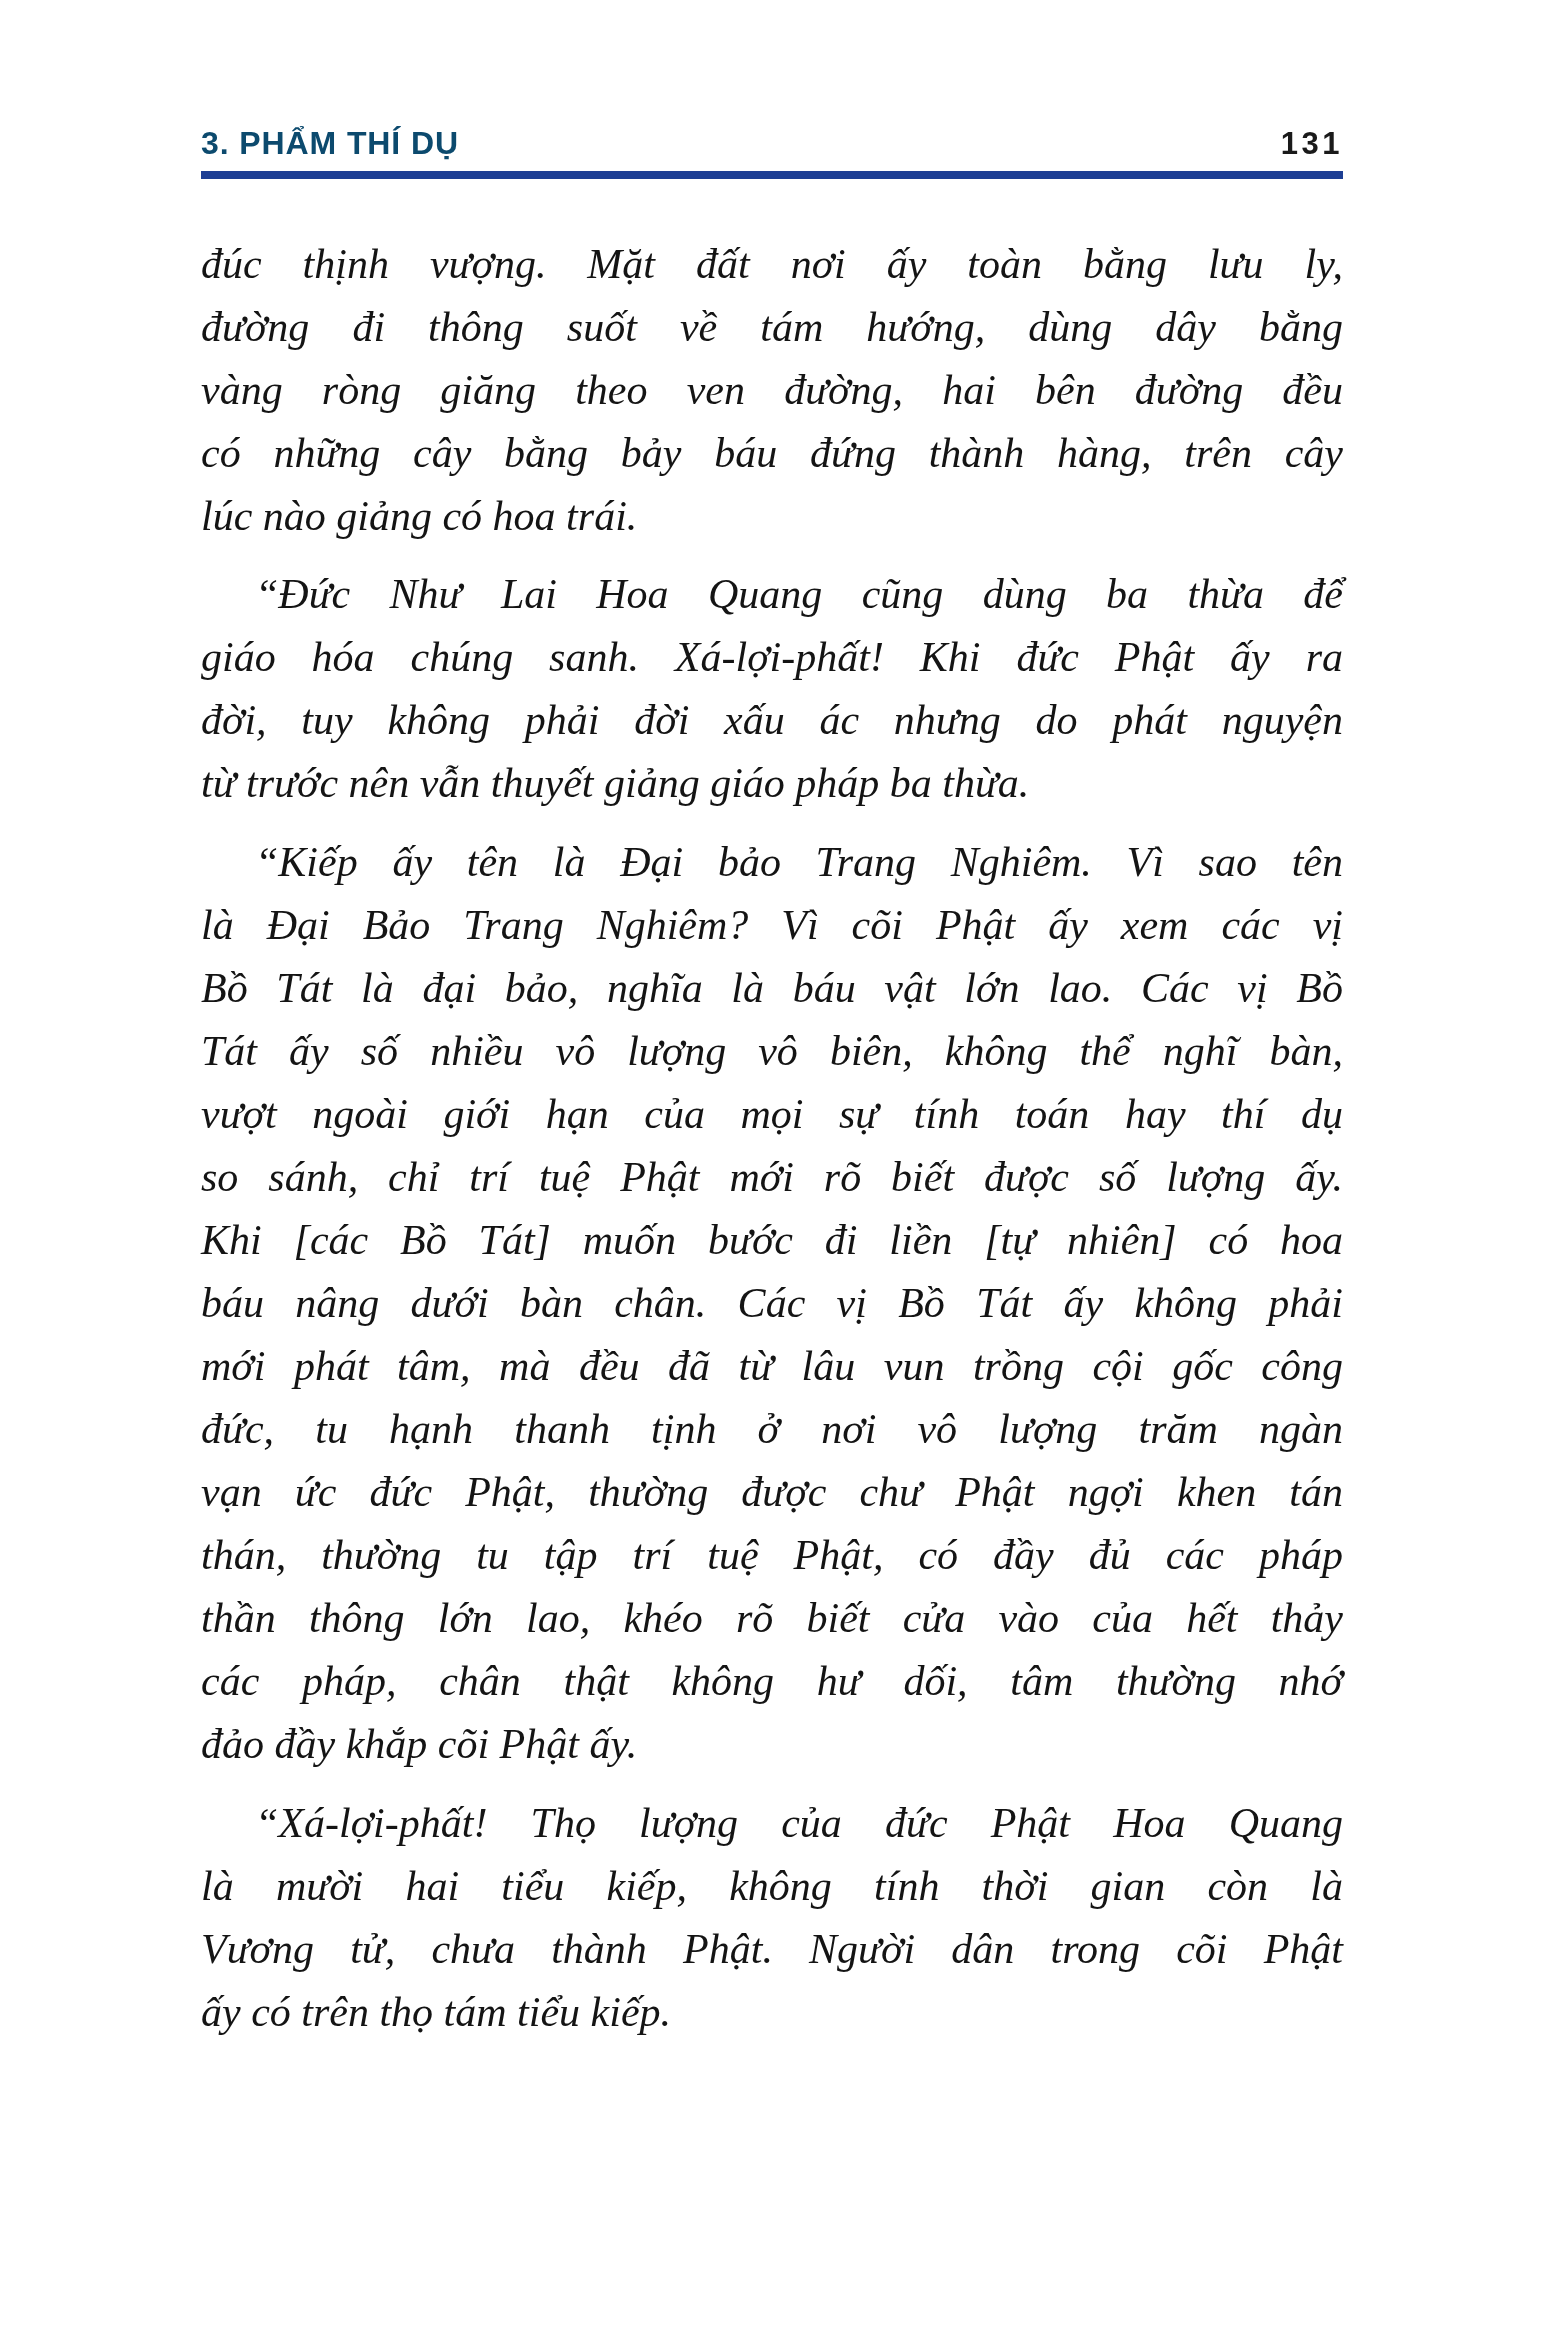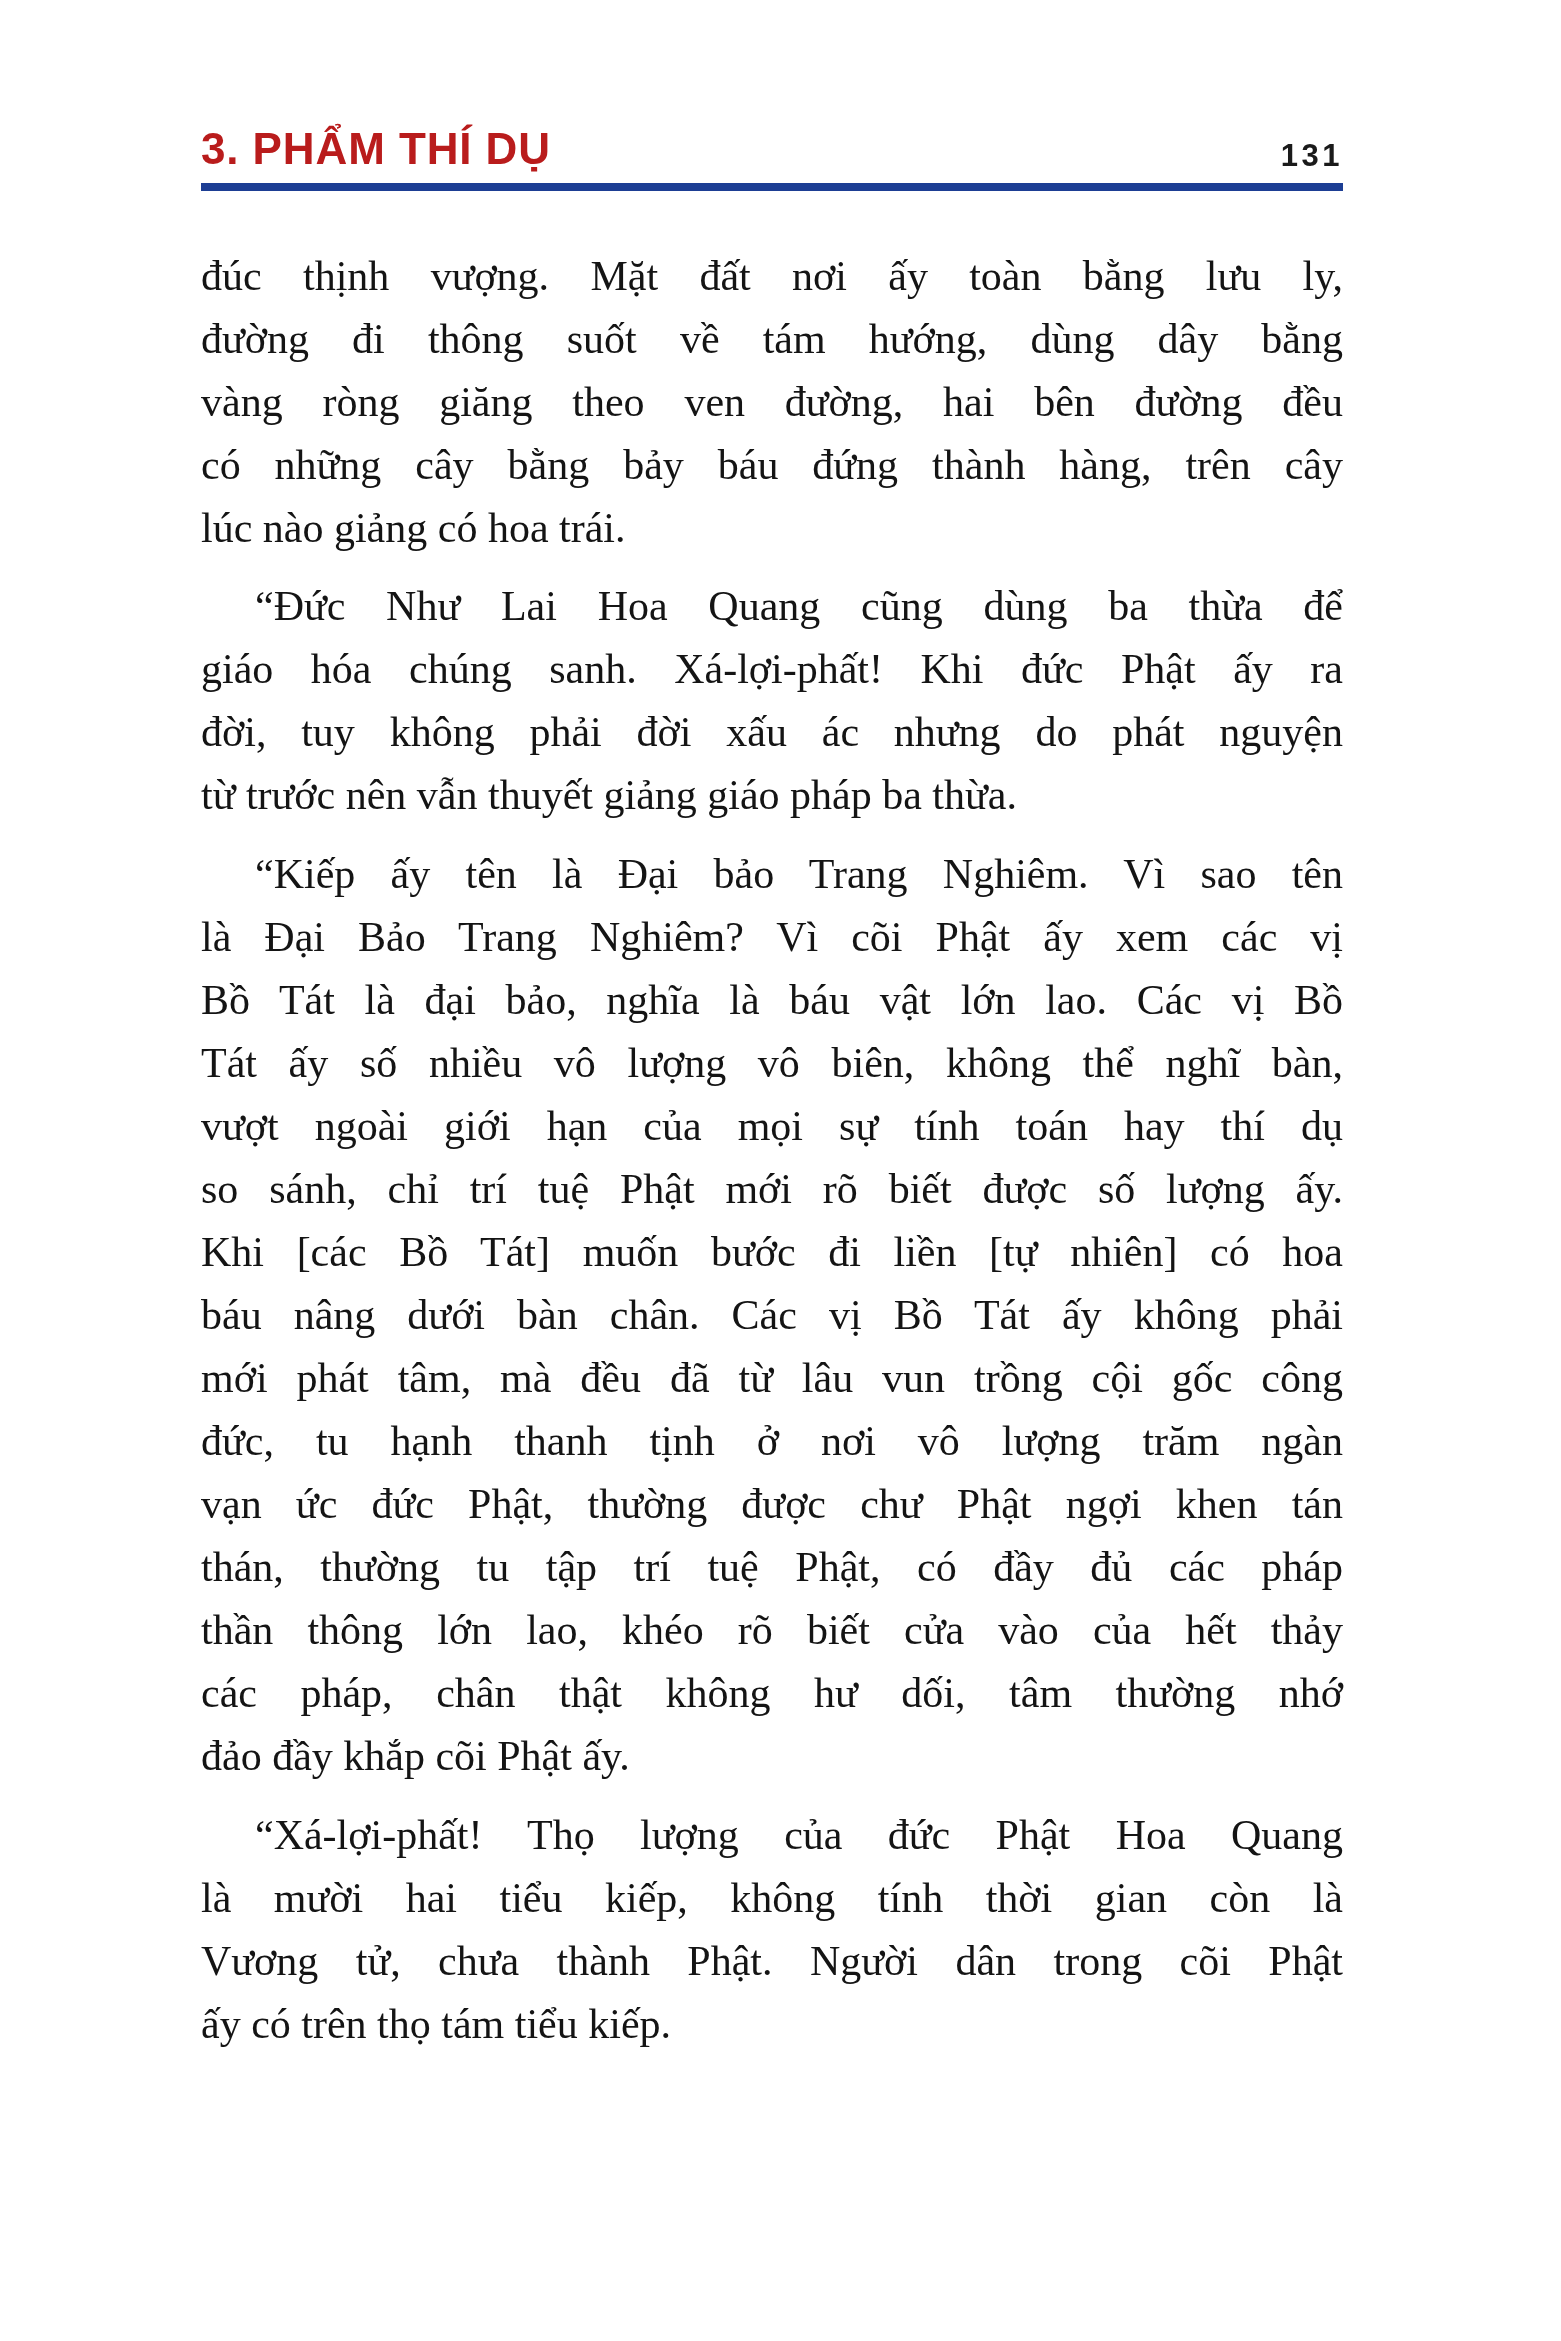--- a/index.html
+++ b/index.html
@@ -26,23 +26,23 @@
     padding-top: 127px;
   }
   .head-row {
     display: flex;
     justify-content: space-between;
     align-items: flex-end;
   }
   .running-head {
     font-family: "Liberation Sans", "DejaVu Sans", sans-serif;
     font-weight: bold;
-    font-size: 44px;
+    font-size: 32px;
     letter-spacing: 0.9px;
-    color: #b91c1c;
+    color: #0c4a6e;
     line-height: 1;
   }
   .page-number {
     font-family: "Liberation Sans", "DejaVu Sans", sans-serif;
     font-weight: bold;
     font-size: 31px;
     letter-spacing: 3.5px;
     color: #1a1a1a;
     line-height: 1;
   }
@@ -57,20 +57,21 @@
   }
   .paragraph {
     margin: 0 0 15.6px 0;
   }
   .ln {
     font-size: 42px;
     line-height: 63px;
     text-align: justify;
     text-align-last: justify;
     white-space: normal;
+    font-style: italic;
   }
   .ln.ind {
     padding-left: 54px;
   }
   .ln.last {
     text-align-last: left;
   }
 </style>
 </head>
 <body>

